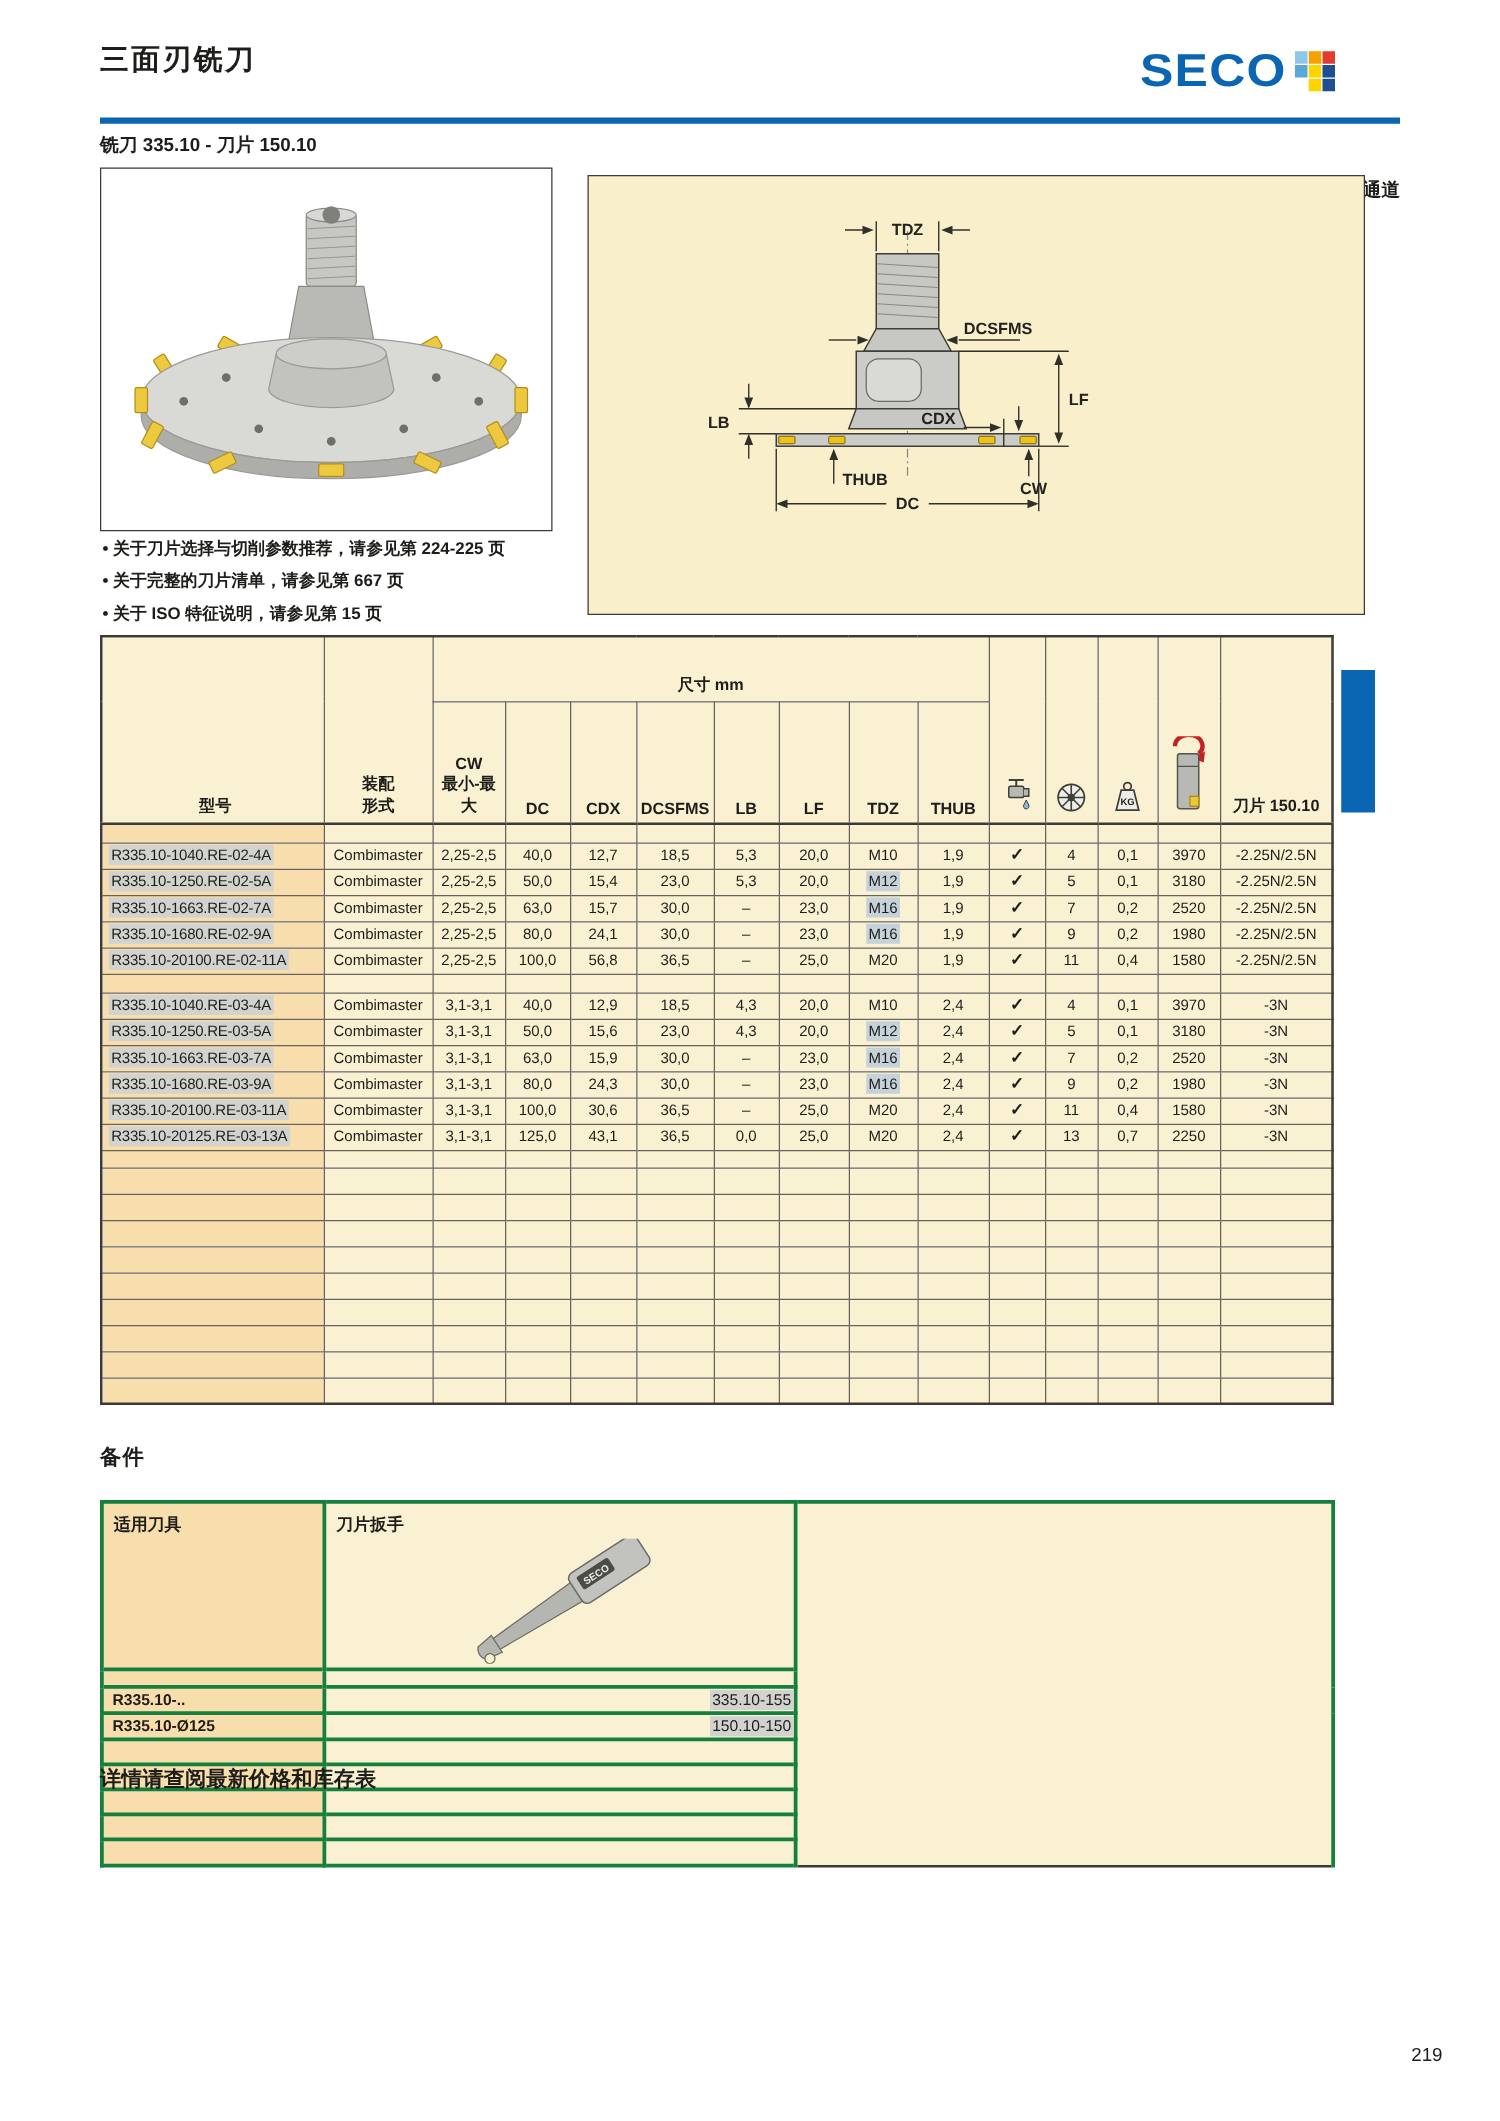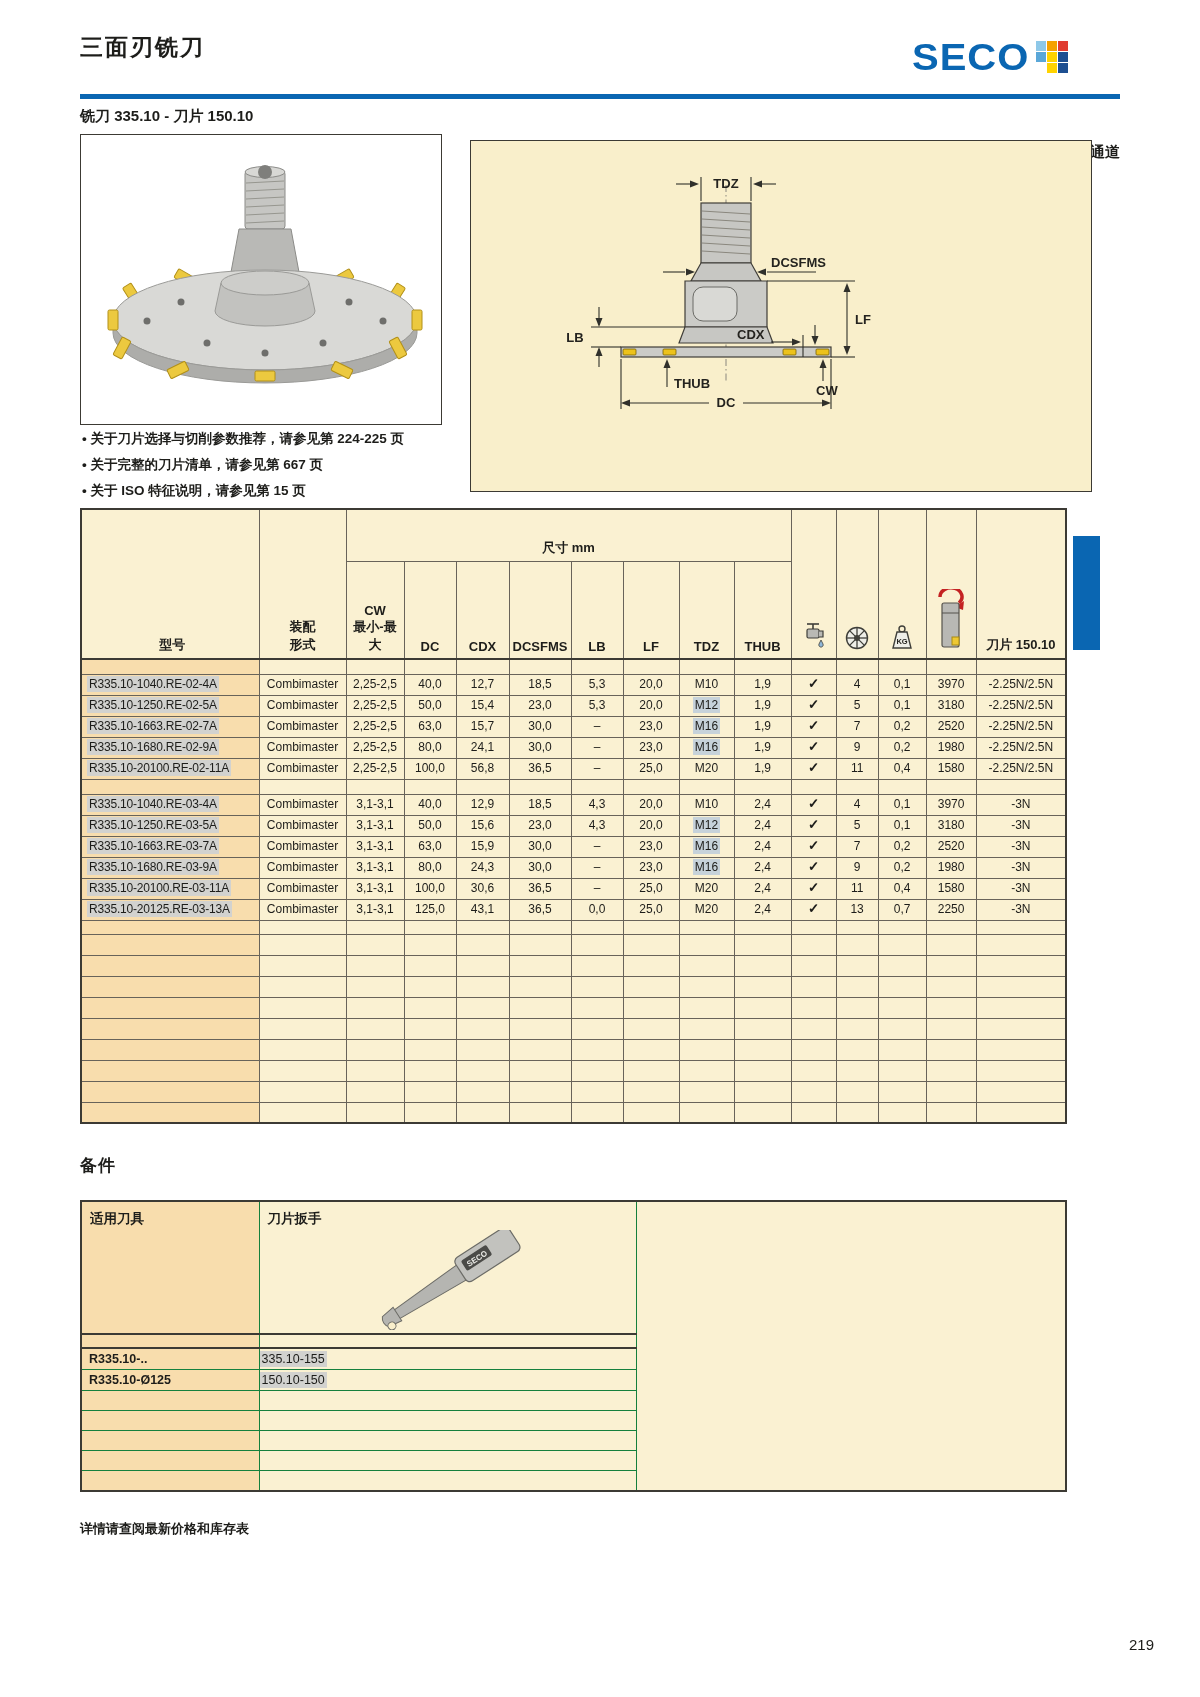--- a/index.html
+++ b/index.html
@@ -43,30 +43,30 @@
   .main-table tbody td{background:#faf1d2;font-size:12px;text-align:center;vertical-align:middle;line-height:1.05;}
   .main-table tbody td.model{background:#f8ddad;text-align:left;padding-left:5px;letter-spacing:-0.2px;}
   tr.data-row{height:21px;}
   .hl{padding:1px 2px;}
   .hl-gray{background:#d2d2cf;}
   .hl-blue{background:#c6d2da;}
   .check{font-weight:bold;font-size:13.5px;}
   
   .acc-heading{left:80px;top:1154px;font-size:17px;font-weight:bold;letter-spacing:1px;}
   .acc-table{left:80px;top:1200px;width:985px;border:2px solid #3c3a34;}
-  .acc-table td{border:1px solid #15803d;background:#faf1d2;font-size:12.5px;vertical-align:middle;padding:0;}
+  .acc-table td{border:3px solid #15803d;background:#faf1d2;font-size:12.5px;vertical-align:middle;padding:0;}
   .acc-table td.model{background:#f8ddad;}
   .acc-table tr.acc-head td{vertical-align:top;border-bottom:2px solid #3c3a34;}
   .acc-label{font-weight:bold;font-size:13.5px;padding:8px 0 0 8px;text-align:left;}
   .wrench-wrap{text-align:center;margin-top:2px;}
   .acc-tool{font-weight:bold;padding-left:7px !important;text-align:left;}
-  .acc-val{text-align:left;}
+  .acc-val{text-align:right;}
   .acc-table tr.acc-sep td{border-bottom:2px solid #3c3a34;}
   
-  .footer-note{left:80px;top:1520px;font-size:13px;font-weight:bold;}
+  .footer-note{left:80px;top:1412px;font-size:17px;font-weight:bold;}
   .page-num{right:46px;top:1636px;font-size:15px;}
 </style>
 </head>
 <body>
 
 <div class="abs title">三面刃铣刀</div>
 
 <div class="abs logo">
   <span class="logo-text">SECO</span>
   <span class="logo-mark" id="logo-mark">

